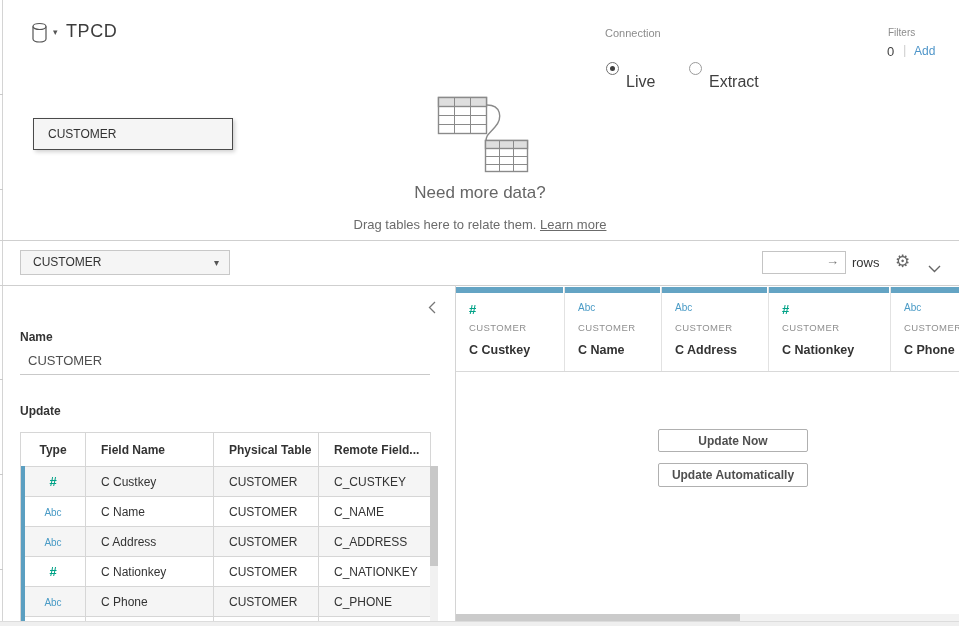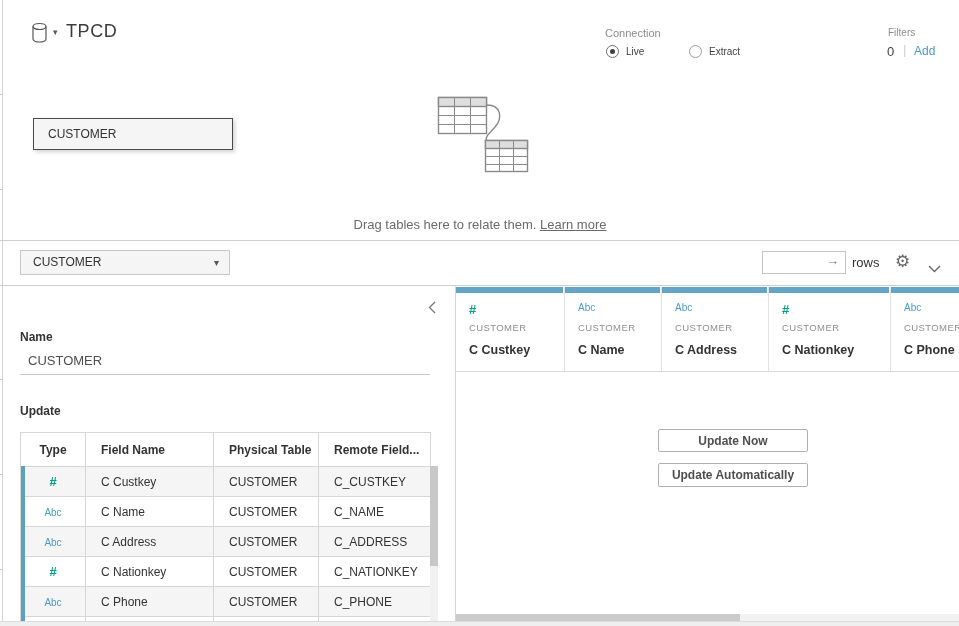--- a/index.html
+++ b/index.html
@@ -18,21 +18,21 @@
   .db-caret { position:absolute; left:53px; top:27px; font-size:9px; color:#555; }
   .page-title { position:absolute; left:66px; top:21px; font-size:18px; color:#3c3c3c; letter-spacing:0.6px; }
 
   .conn-label { position:absolute; left:605px; top:27px; font-size:11px; color:#8c8c8c; }
   .radio-row { position:absolute; top:45px; display:flex; align-items:center; gap:7px; cursor:pointer; }
   .radio-live { left:606px; }
   .radio-extract { left:689px; }
   .radio-circle { width:13px; height:13px; border-radius:50%; border:1px solid #6f6f6f; background:#fff; position:relative; }
   .radio-circle.off { border-color:#9b9b9b; }
   .radio-circle.on::after { content:""; position:absolute; left:3px; top:3px; width:5px; height:5px; border-radius:50%; background:#3f3f3f; }
-  .radio-label { font-size:10px; color:#3f3f3f; }
+  .radio-label { font-size:16px; color:#3f3f3f;margin-top:28px; }
 
   .filters-label { position:absolute; left:888px; top:27px; font-size:10px; color:#8c8c8c; }
   .filters-count { position:absolute; left:887px; top:44px; font-size:13px; color:#444; }
   .filters-sep { position:absolute; left:903px; top:42px; font-size:13px; color:#d0d0d0; }
   .filters-add { position:absolute; left:914px; top:44px; font-size:12px; color:#4e95c9; cursor:pointer; }
 
   
   .table-box {
     position:absolute; left:33px; top:118px; width:200px; height:32px;
     background:#f5f5f5; border:1px solid #4a4a4a; box-shadow:2px 2px 4px rgba(0,0,0,0.18);
@@ -153,20 +153,21 @@
       <line x1="1.5" y1="28.5" x2="49.5" y2="28.5" stroke="#8a8a8a" stroke-width="1"></line>
       <path d="M50 9 C64 9 66 22 58 31 C52 38 49 39 49 45" fill="none" stroke="#8a8a8a" stroke-width="1.4"></path>
       <rect x="48.5" y="44.5" width="42" height="31" fill="#fff" stroke="#8a8a8a" stroke-width="1.4"></rect>
       <rect x="48.5" y="44.5" width="42" height="8" fill="#dedede" stroke="#8a8a8a" stroke-width="1.4"></rect>
       <line x1="62.5" y1="44.5" x2="62.5" y2="75.5" stroke="#8a8a8a" stroke-width="1"></line>
       <line x1="76.5" y1="44.5" x2="76.5" y2="75.5" stroke="#8a8a8a" stroke-width="1"></line>
       <line x1="48.5" y1="60.5" x2="90.5" y2="60.5" stroke="#8a8a8a" stroke-width="1"></line>
       <line x1="48.5" y1="68.5" x2="90.5" y2="68.5" stroke="#8a8a8a" stroke-width="1"></line>
     </svg>
   </span>
+  <div class="empty-title">Need more data?</div>
   <div class="empty-sub">
     <span>Drag tables here to relate them.</span>
     <a>Learn more</a>
   </div>
 
   <div class="divider" style="top:240px"></div>
 
   <div class="tbl-select">
     <span>CUSTOMER</span>
     <span class="caret">▾</span>

